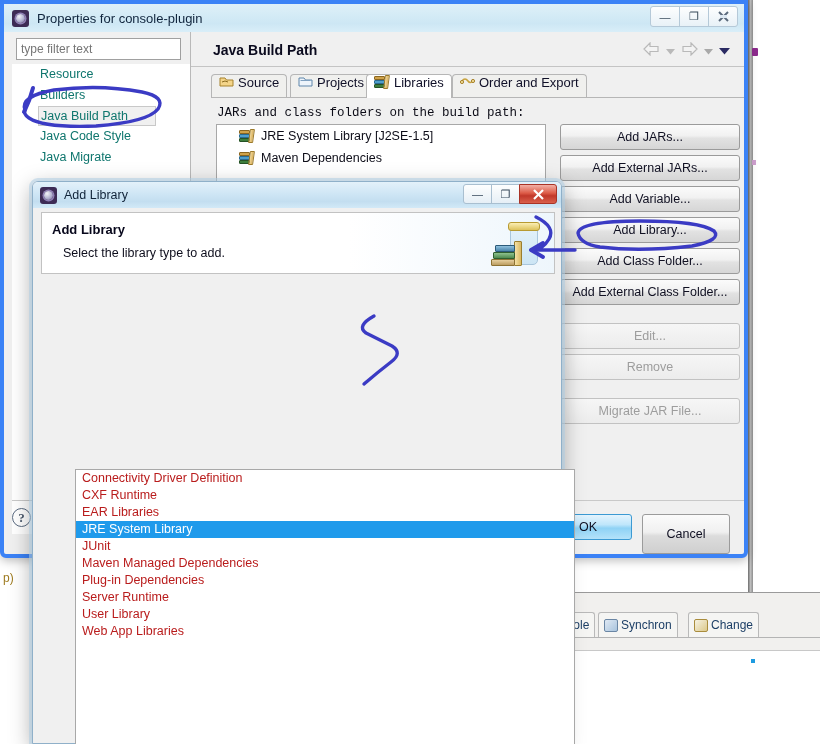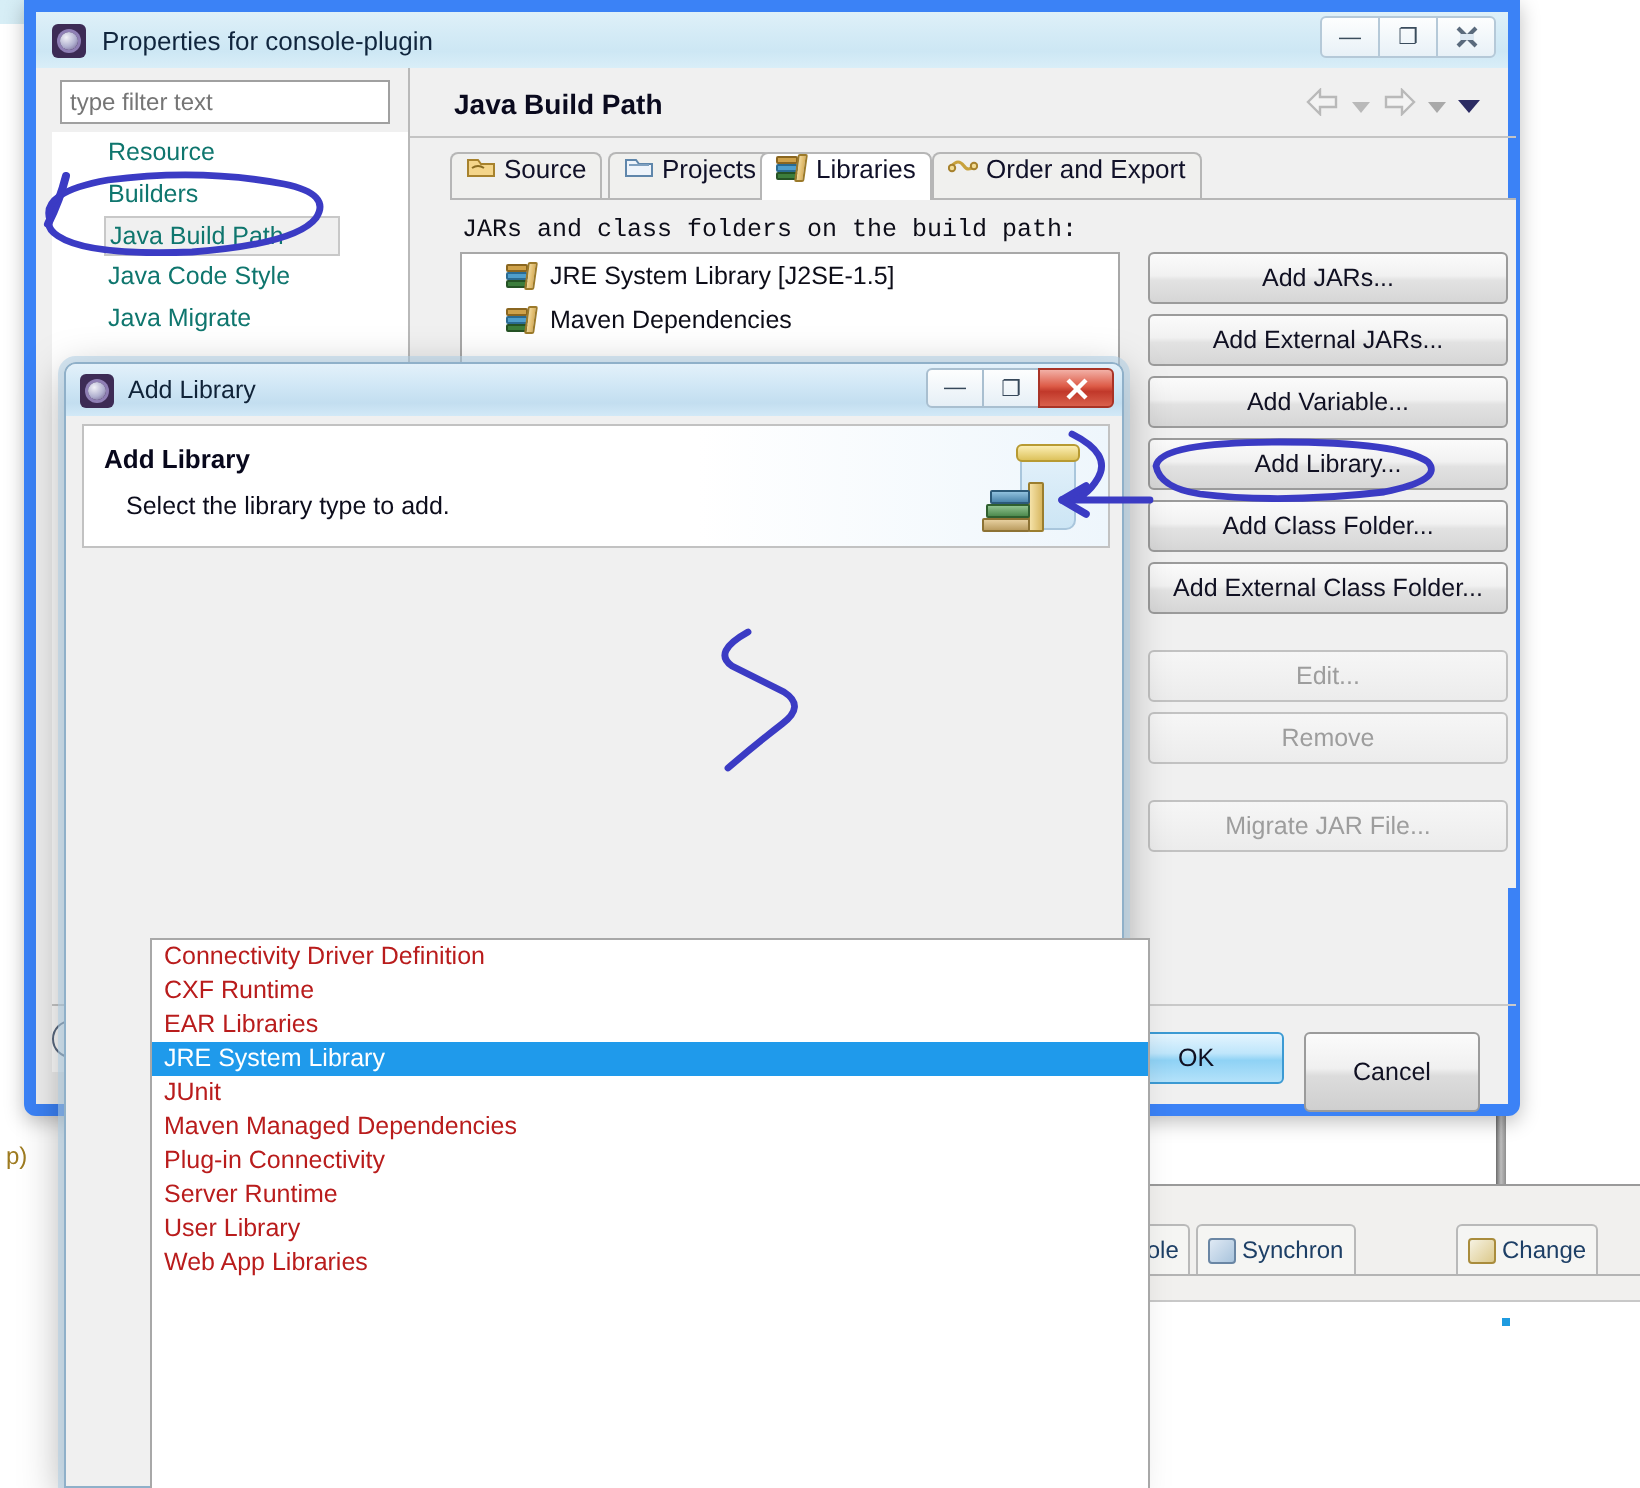--- a/index.html
+++ b/index.html
@@ -36,21 +36,21 @@
   }
   .bg-tab {
     position:absolute; top:612px; height:25px;
     background:#f5f5f3; border:1px solid #b9b9b9; border-bottom:none;
     border-radius:3px 3px 0 0;
     display:flex; align-items:center; gap:3px; padding:0 5px;
     font-size:12px; color:#1d3f66; white-space:nowrap;
   }
   .bg-tab.t1 { left:545px; }
   .bg-tab.t2 { left:598px; }
-  .bg-tab.t3 { left:728px;text-align:center; }
+  .bg-tab.t3 { left:688px;text-align:center; }
   .bg-editorarea {
     position:absolute; left:560px; top:650px; width:260px; height:94px;
     background:#ffffff; border-top:1px solid #c8c8c8;
   }
   .bg-leftcol {
     position:absolute; left:560px; top:650px; width:14px; height:94px;
     background:#f1f0ee; border-right:1px solid #c8c8c8;
   }
   .bg-strip-right {
     position:absolute; left:748px; top:0px; width:5px; height:620px;
@@ -74,23 +74,23 @@
     position:absolute; left:0px; top:560px; width:58px; height:184px;
     background:#ffffff;
   }
   .bg-leftview-label {
     position:absolute; left:3px; top:571px;
     font-size:12px; color:#9e7b20;
   }
 
   
   .props-win {
-    position:absolute; left:12px; top:0px; width:748px; height:558px;
+    position:absolute; left:0px; top:0px; width:748px; height:558px;
     background:#f0f0f0;
-    border:6px solid #3b82f6;
+    border:4px solid #3b82f6;
     border-radius:0 0 6px 6px;
     box-shadow: 0 3px 10px rgba(0,0,0,0.25);
   }
   .props-titlebar {
     position:absolute; left:0; top:0; right:0; height:28px;
     background: linear-gradient(180deg,#dff0f8 0%, #d4ebf6 40%, #cde7f4 70%, #d9eef8 100%);
     display:flex; align-items:center; padding-left:8px;
     overflow:hidden;
   }
   .props-title {
@@ -528,21 +528,21 @@
       </div>
     </div>
 
     <div class="lib-listbox">
       <div class="lib-item">Connectivity Driver Definition</div>
       <div class="lib-item">CXF Runtime</div>
       <div class="lib-item">EAR Libraries</div>
       <div class="lib-item selected">JRE System Library</div>
       <div class="lib-item">JUnit</div>
       <div class="lib-item">Maven Managed Dependencies</div>
-      <div class="lib-item">Plug-in Connectivity</div>
+      <div class="lib-item">Plug-in Dependencies</div>
       <div class="lib-item">Server Runtime</div>
       <div class="lib-item">User Library</div>
       <div class="lib-item">Web App Libraries</div>
     </div>
 
   </div>
 
   <svg class="annot" viewBox="0 0 820 744">
     <g fill="none" stroke="#3b3bc4" stroke-width="3.4" stroke-linecap="round" stroke-linejoin="round">
 

